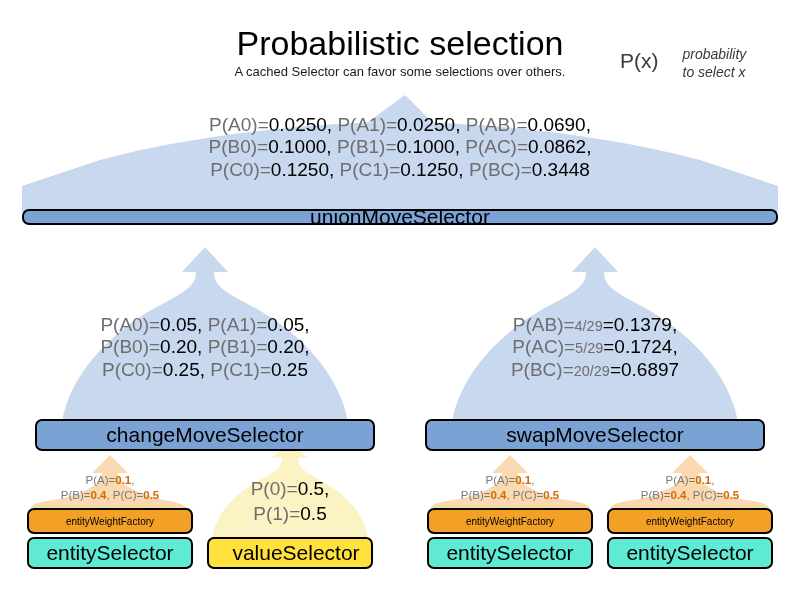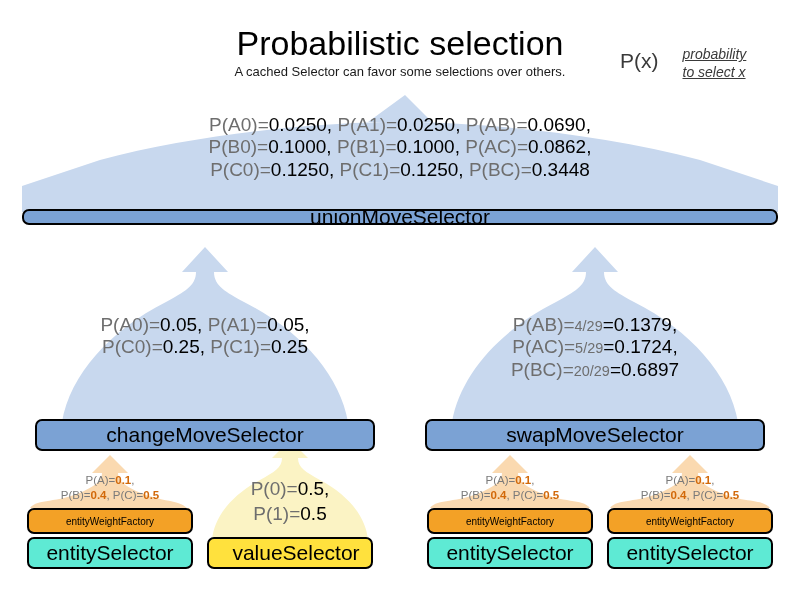--- a/index.html
+++ b/index.html
@@ -20,21 +20,21 @@
   }
   .subtitle{
     position:absolute;left:0;top:64px;width:800px;text-align:center;
     font-size:13px;color:#1a1a1a;
   }
   .legend{
     position:absolute;left:620px;top:46px;width:180px;
     display:flex;align-items:flex-start;gap:24px;
   }
   .legend-key{font-size:21px;color:#3a3a3a;line-height:1.1;padding-top:3px;}
-  .legend-desc{font-size:14px;color:#3a3a3a;font-style:italic;line-height:1.25;text-decoration:underline;}
+  .legend-desc{font-size:14px;color:#3a3a3a;font-style:italic;line-height:1.25;}
 
   
   .ptext{
     position:absolute;text-align:center;color:#000;
     line-height:1.18;white-space:nowrap;
   }
   .ptext .lbl{color:#6e6e6e;}
   .ptext .val{color:#000;}
   .frac{color:#6e6e6e;font-size:0.76em;}
 
@@ -168,20 +168,21 @@
 
   <div class="ptext" id="topText">
       <div><span class="lbl">P(A0)=</span><span class="val">0.0250, </span><span class="lbl">P(A1)=</span><span class="val">0.0250, </span><span class="lbl">P(AB)=</span><span class="val">0.0690,</span></div>
       <div><span class="lbl">P(B0)=</span><span class="val">0.1000, </span><span class="lbl">P(B1)=</span><span class="val">0.1000, </span><span class="lbl">P(AC)=</span><span class="val">0.0862,</span></div>
       <div><span class="lbl">P(C0)=</span><span class="val">0.1250, </span><span class="lbl">P(C1)=</span><span class="val">0.1250, </span><span class="lbl">P(BC)=</span><span class="val">0.3448</span></div>
     </div>
   <div class="bar blue" id="unionBar">unionMoveSelector</div>
 
   <div class="ptext" id="leftMidText">
       <div><span class="lbl">P(A0)=</span><span class="val">0.05, </span><span class="lbl">P(A1)=</span><span class="val">0.05,</span></div>
+      <div><span class="lbl">P(B0)=</span><span class="val">0.20, </span><span class="lbl">P(B1)=</span><span class="val">0.20,</span></div>
       <div><span class="lbl">P(C0)=</span><span class="val">0.25, </span><span class="lbl">P(C1)=</span><span class="val">0.25</span></div>
     </div>
   <div class="bar blue" id="changeBar">changeMoveSelector</div>
 
   <div class="ptext" id="rightMidText">
       <div><span class="lbl">P(AB)=</span><span class="frac">4/29</span><span class="val">=0.1379,</span></div>
       <div><span class="lbl">P(AC)=</span><span class="frac">5/29</span><span class="val">=0.1724,</span></div>
       <div><span class="lbl">P(BC)=</span><span class="frac">20/29</span><span class="val">=0.6897</span></div>
     </div>
   <div class="bar blue" id="swapBar">swapMoveSelector</div>

